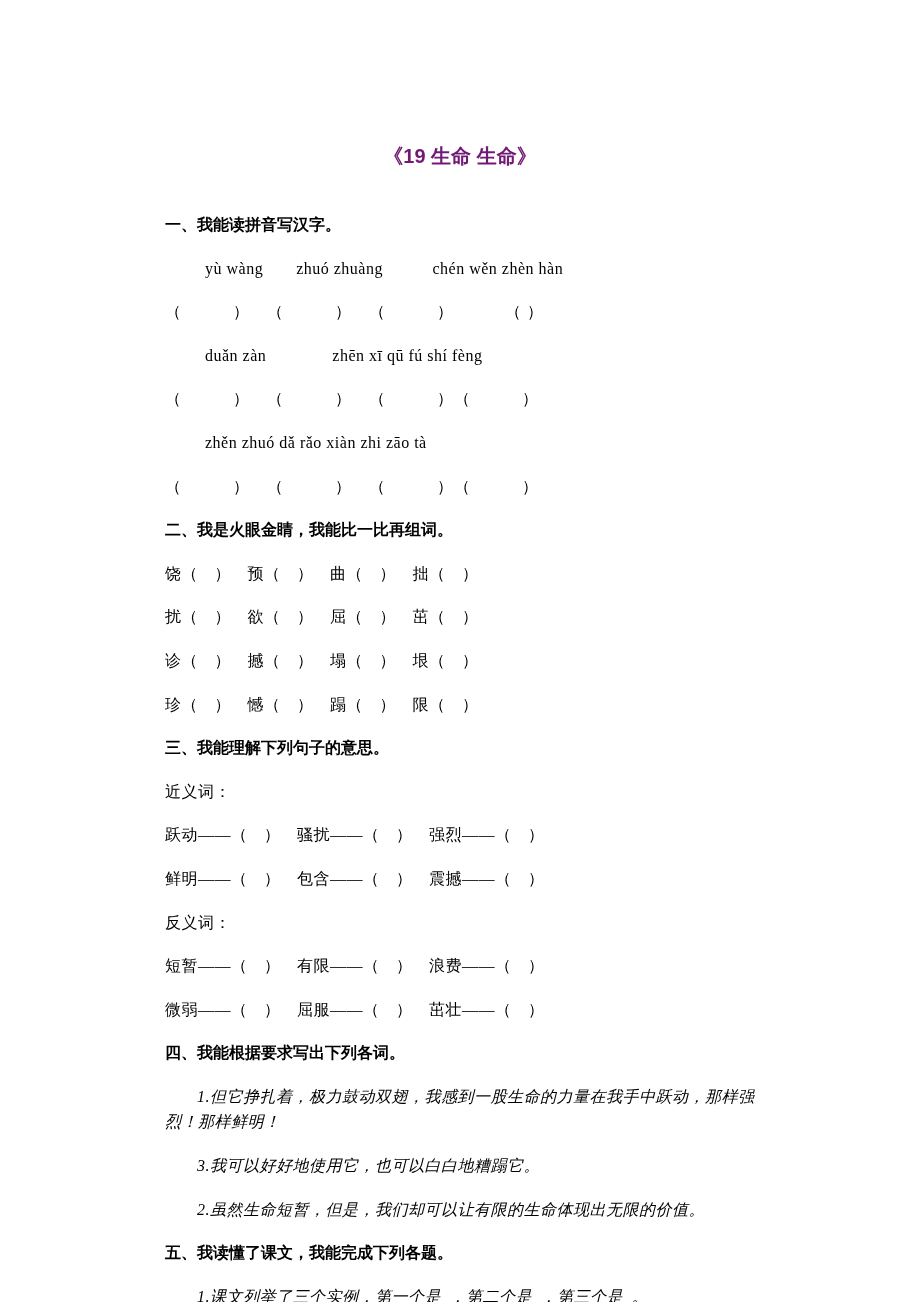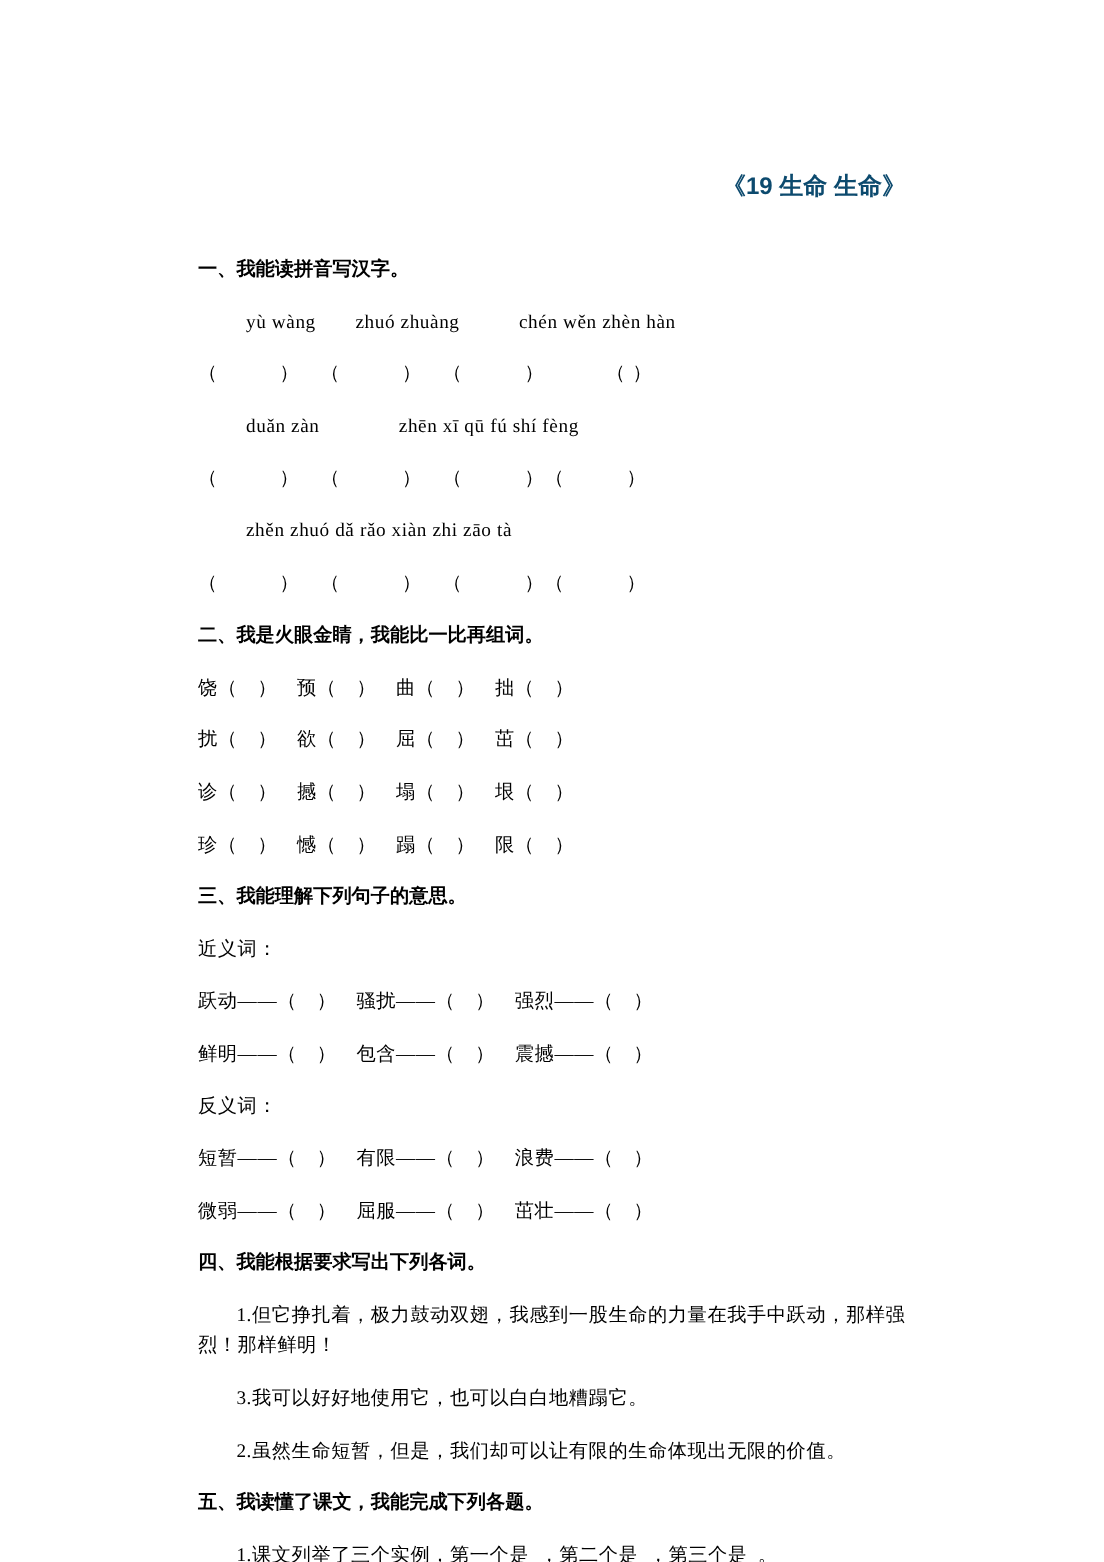--- a/index.html
+++ b/index.html
@@ -11,22 +11,22 @@
       width: 920px;
       min-height: 1302px;
       background: #ffffff;
       font-family: "SimSun", "宋体", serif;
       font-size: 16px;
       color: #000;
       padding: 140px 165px 60px 165px;
       line-height: 1.6;
     }
     .title {
-      text-align: right;
-      color: #0c4a6e;
+      text-align: center;
+      color: #701a75;
       font-weight: bold;
       font-size: 20px;
       margin-bottom: 40px;
       font-family: "SimHei", "黑体", sans-serif;
     }
     .section-header {
       font-weight: bold;
       font-family: Liberation Serif, serif;
       margin-bottom: 18px;
     }
@@ -38,20 +38,21 @@
     .pinyin {
       font-family: "Times New Roman", serif;
       letter-spacing: 0.5px;
       margin-left: 40px;
     }
     .blanks {
       letter-spacing: 1px;
     }
     .indent {
       text-indent: 2em;
+      font-style: italic;
     }
   </style>
 </head>
 <body>
 
 <div class="title">《19 生命 生命》</div>
 
 <div class="section-header">一、我能读拼音写汉字。</div>
 <div class="line pinyin">yù wàng  zhuó zhuàng   chén wěn zhèn hàn</div>
 <div class="line blanks">（   ） （   ） （   ）   （ ）</div>

